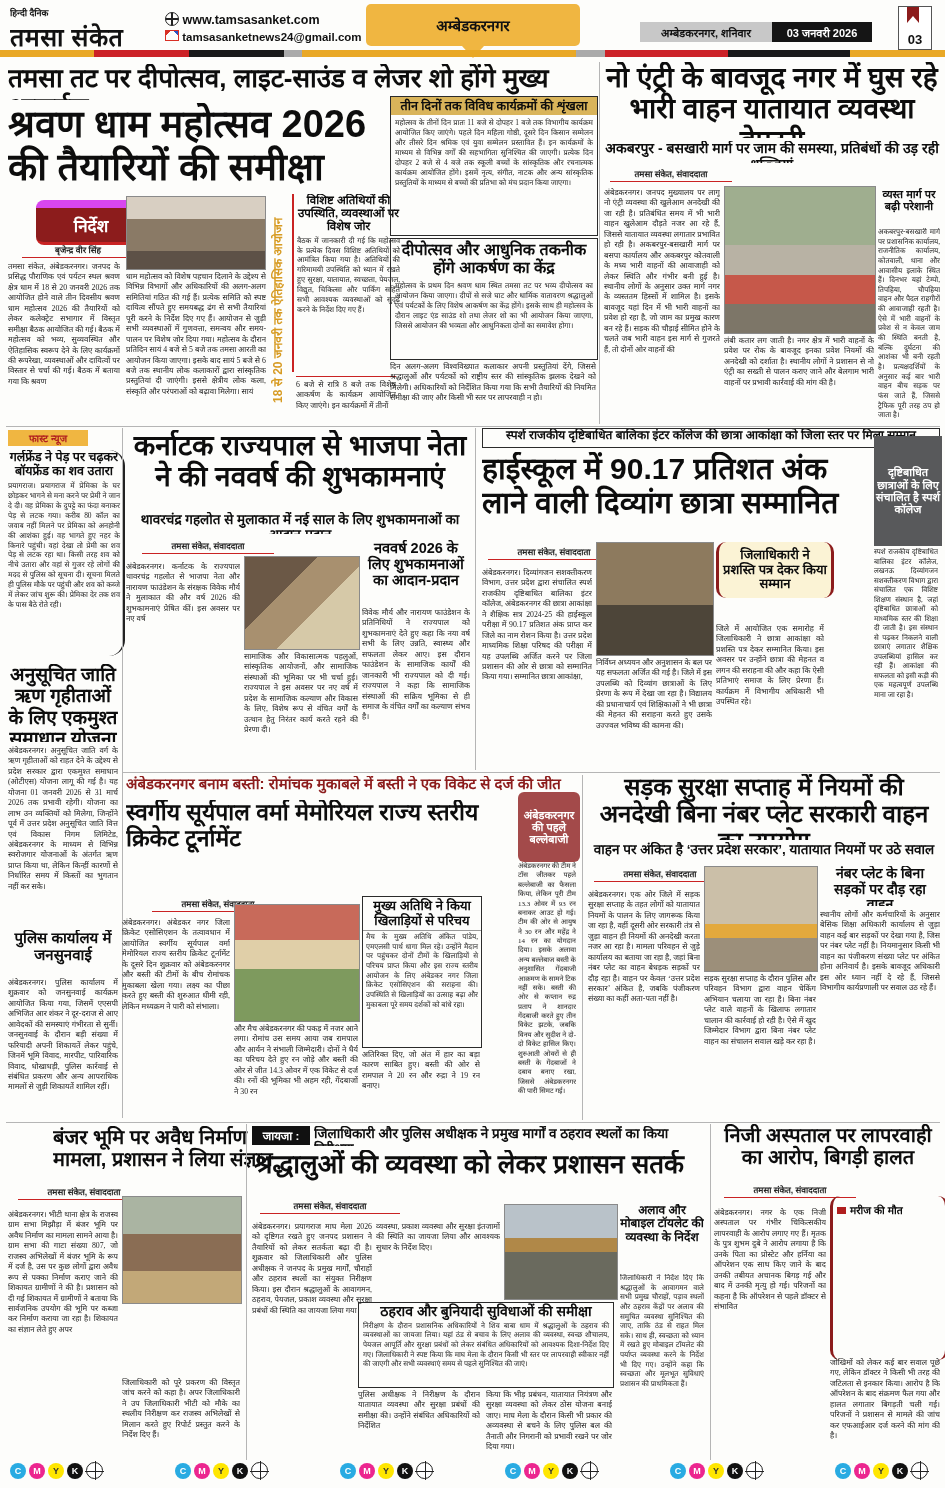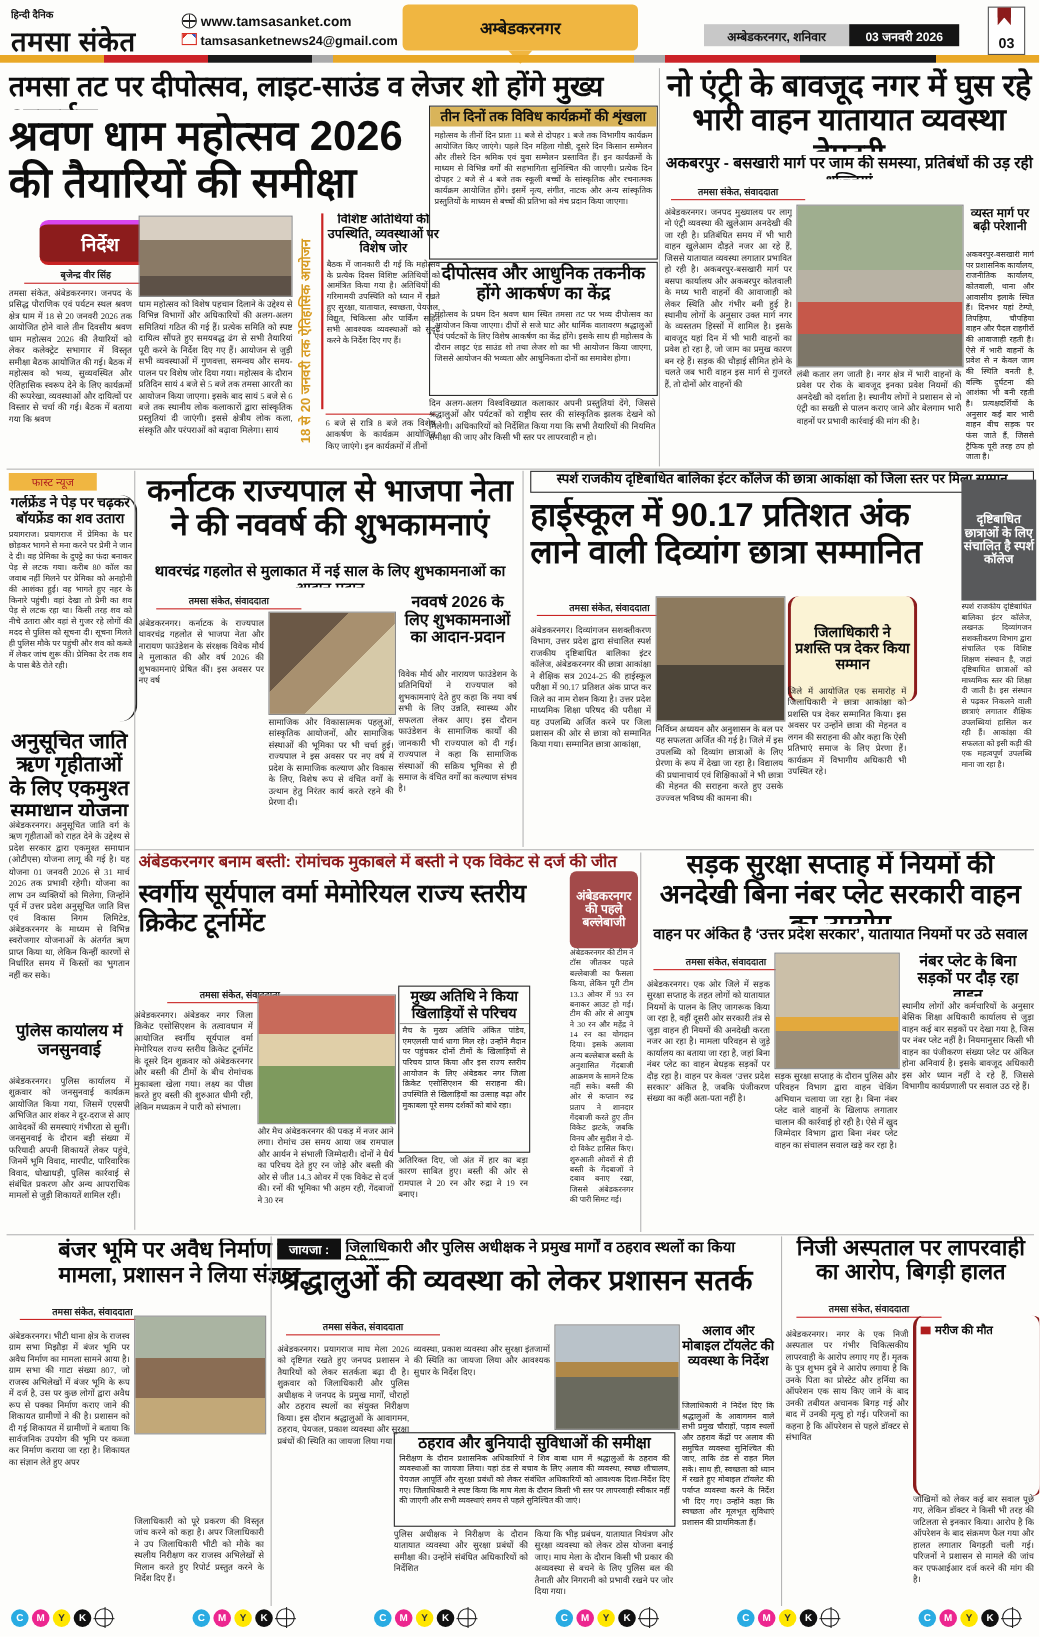--- a/index.html
+++ b/index.html
@@ -56,21 +56,21 @@
   </div>
   <div class="abs" style="left:898px;top:6px;width:32px;height:42px;border:1.5px solid #555;background:#fff;">
     <div style="position:absolute;left:8px;top:-1px;width:0;height:0;border-left:6px solid #8c1c1c;border-right:6px solid #8c1c1c;border-bottom:7px solid transparent;border-top:10px solid #8c1c1c;"></div>
     <div style="position:absolute;bottom:2px;width:100%;text-align:center;font-size:13px;font-weight:bold;">03</div>
   </div>
   <div class="abs" style="left:0;top:50px;width:945px;height:7px;background:linear-gradient(90deg,#e9a826 0 10%,#cc2227 10% 20%,#1a1a1a 20% 30%,#aaa 30% 32%,#e9a826 32% 61%,#aaa 61% 64%,#cc2227 64% 77%,#1a1a1a 77% 90%,#e9a826 90% 100%);"></div>
 
   <div class="abs hl" style="left:8px;top:64px;width:588px;height:36px;font-size:26px;">तमसा तट पर दीपोत्सव, लाइट-साउंड व लेजर शो होंगे मुख्य आकर्षण</div>
   <div class="abs hl" style="left:8px;top:103px;width:382px;height:92px;font-size:38px;">श्रवण धाम महोत्सव 2026 की तैयारियों की समीक्षा</div>
 
-  <div class="abs" style="left:36px;top:200px;width:110px;height:34px;background:#8c1c1c;border-top:4px solid #d946ef;border-bottom:3px solid #c92323;border-radius:8px;display:flex;align-items:center;justify-content:center;">
+  <div class="abs" style="left:36px;top:200px;width:110px;height:34px;background:#8c1c1c;border-top:8px solid #d946ef;border-bottom:3px solid #c92323;border-radius:8px;display:flex;align-items:center;justify-content:center;">
     <span style="color:#fff;font-weight:bold;font-size:17px;">निर्देश</span>
   </div>
   <div class="abs byline" style="left:22px;top:244px;width:112px;">बृजेन्द्र वीर सिंह</div>
   <div class="abs body" style="left:8px;top:262px;width:112px;height:162px;">तमसा संकेत, अंबेडकरनगर। जनपद के प्रसिद्ध पौराणिक एवं पर्यटन स्थल श्रवण क्षेत्र धाम में 18 से 20 जनवरी 2026 तक आयोजित होने वाले तीन दिवसीय श्रवण धाम महोत्सव 2026 की तैयारियों को लेकर कलेक्ट्रेट सभागार में विस्तृत समीक्षा बैठक आयोजित की गई। बैठक में महोत्सव को भव्य, सुव्यवस्थित और ऐतिहासिक स्वरूप देने के लिए कार्यक्रमों की रूपरेखा, व्यवस्थाओं और दायित्वों पर विस्तार से चर्चा की गई। बैठक में बताया गया कि श्रवण</div>
 
   <div class="abs photo" style="left:126px;top:196px;width:138px;height:72px;background:linear-gradient(180deg,#d8cfc2 0 30%,#8a7a66 30% 75%,#5d5147 75% 100%);"></div>
   <div class="abs body" style="left:126px;top:272px;width:140px;height:152px;">धाम महोत्सव को विशेष पहचान दिलाने के उद्देश्य से विभिन्न विभागों और अधिकारियों की अलग-अलग समितियां गठित की गई हैं। प्रत्येक समिति को स्पष्ट दायित्व सौंपते हुए समयबद्ध ढंग से सभी तैयारियां पूरी करने के निर्देश दिए गए हैं। आयोजन से जुड़ी सभी व्यवस्थाओं में गुणवत्ता, समन्वय और समय-पालन पर विशेष जोर दिया गया। महोत्सव के दौरान प्रतिदिन सायं 4 बजे से 5 बजे तक तमसा आरती का आयोजन किया जाएगा। इसके बाद सायं 5 बजे से 6 बजे तक स्थानीय लोक कलाकारों द्वारा सांस्कृतिक प्रस्तुतियां दी जाएंगी। इससे क्षेत्रीय लोक कला, संस्कृति और परंपराओं को बढ़ावा मिलेगा। सायं</div>
 
   <div class="abs vtext" style="left:269px;top:196px;width:18px;height:228px;font-weight:bold;font-size:12px;color:#d79b22;">18 से 20 जनवरी तक ऐतिहासिक आयोजन</div>
 
@@ -97,21 +97,21 @@
   <div class="abs byline" style="left:610px;top:168px;width:122px;">तमसा संकेत, संवाददाता</div>
   <div class="abs body" style="left:604px;top:188px;width:116px;height:236px;">अंबेडकरनगर। जनपद मुख्यालय पर लागू नो एंट्री व्यवस्था की खुलेआम अनदेखी की जा रही है। प्रतिबंधित समय में भी भारी वाहन खुलेआम दौड़ते नजर आ रहे हैं, जिससे यातायात व्यवस्था लगातार प्रभावित हो रही है। अकबरपुर-बसखारी मार्ग पर बसपा कार्यालय और अकबरपुर कोतवाली के मध्य भारी वाहनों की आवाजाही को लेकर स्थिति और गंभीर बनी हुई है। स्थानीय लोगों के अनुसार उक्त मार्ग नगर के व्यस्ततम हिस्सों में शामिल है। इसके बावजूद यहां दिन में भी भारी वाहनों का प्रवेश हो रहा है, जो जाम का प्रमुख कारण बन रहे हैं। सड़क की चौड़ाई सीमित होने के चलते जब भारी वाहन इस मार्ग से गुजरते हैं, तो दोनों ओर वाहनों की</div>
   <div class="abs photo" style="left:724px;top:186px;width:150px;height:146px;background:linear-gradient(180deg,#9fae8f 0 40%,#b8b2a4 40% 60%,#c6584a 60% 80%,#7d7668 80% 100%);"></div>
   <div class="abs body" style="left:724px;top:336px;width:150px;height:88px;">लंबी कतार लग जाती है। नगर क्षेत्र में भारी वाहनों के प्रवेश पर रोक के बावजूद इनका प्रवेश नियमों की अनदेखी को दर्शाता है। स्थानीय लोगों ने प्रशासन से नो एंट्री का सख्ती से पालन कराए जाने और बेलगाम भारी वाहनों पर प्रभावी कार्रवाई की मांग की है।</div>
   <div class="abs hl" style="left:878px;top:188px;width:62px;height:36px;font-size:11px;text-align:center;">व्यस्त मार्ग पर बढ़ी परेशानी</div>
   <div class="abs body" style="left:878px;top:228px;width:62px;height:196px;font-size:7.2px;">अकबरपुर-बसखारी मार्ग पर प्रशासनिक कार्यालय, राजनीतिक कार्यालय, कोतवाली, थाना और आवासीय इलाके स्थित हैं। दिनभर यहां टेम्पो, तिपहिया, चौपहिया वाहन और पैदल राहगीरों की आवाजाही रहती है। ऐसे में भारी वाहनों के प्रवेश से न केवल जाम की स्थिति बनती है, बल्कि दुर्घटना की आशंका भी बनी रहती है। प्रत्यक्षदर्शियों के अनुसार कई बार भारी वाहन बीच सड़क पर फंस जाते हैं, जिससे ट्रैफिक पूरी तरह ठप हो जाता है।</div>
 
   <div class="hline" style="left:6px;top:426px;width:934px;"></div>
 
   <div class="abs" style="left:8px;top:430px;width:80px;height:16px;background:#f0b641;display:flex;align-items:center;justify-content:center;">
-    <span style="font-size:10px;font-weight:normal;color:#b01e1e;">फास्ट न्यूज</span>
+    <span style="font-size:10px;font-weight:bold;color:#b01e1e;">फास्ट न्यूज</span>
   </div>
   <div class="abs" style="left:8px;top:450px;width:112px;height:206px;border-right:2px solid #222;border-radius:0 16px 16px 0;padding-right:3px;">
     <div class="hl" style="font-size:12.5px;text-align:center;margin-bottom:3px;">गर्लफ्रेंड ने पेड़ पर चढ़कर बॉयफ्रेंड का शव उतारा</div>
     <div class="body" style="font-size:7.4px;">प्रयागराज। प्रयागराज में प्रेमिका के घर छोड़कर भागने से मना करने पर प्रेमी ने जान दे दी। वह प्रेमिका के दुपट्टे का फंदा बनाकर पेड़ से लटक गया। करीब 80 कॉल का जवाब नहीं मिलने पर प्रेमिका को अनहोनी की आशंका हुई। वह भागते हुए नहर के किनारे पहुंची। वहां देखा तो प्रेमी का शव पेड़ से लटक रहा था। किसी तरह शव को नीचे उतारा और वहां से गुजर रहे लोगों की मदद से पुलिस को सूचना दी। सूचना मिलते ही पुलिस मौके पर पहुंची और शव को कब्जे में लेकर जांच शुरू की। प्रेमिका देर तक शव के पास बैठे रोते रही।</div>
   </div>
   <div class="abs hl" style="left:8px;top:664px;width:110px;height:78px;font-size:19px;text-align:center;">अनुसूचित जाति ऋण गृहीताओं के लिए एकमुश्त समाधान योजना लागू</div>
   <div class="abs body" style="left:8px;top:746px;width:110px;height:178px;">अंबेडकरनगर। अनुसूचित जाति वर्ग के ऋण गृहीताओं को राहत देने के उद्देश्य से प्रदेश सरकार द्वारा एकमुश्त समाधान (ओटीएस) योजना लागू की गई है। यह योजना 01 जनवरी 2026 से 31 मार्च 2026 तक प्रभावी रहेगी। योजना का लाभ उन व्यक्तियों को मिलेगा, जिन्होंने पूर्व में उत्तर प्रदेश अनुसूचित जाति वित्त एवं विकास निगम लिमिटेड, अंबेडकरनगर के माध्यम से विभिन्न स्वरोजगार योजनाओं के अंतर्गत ऋण प्राप्त किया था, लेकिन किन्हीं कारणों से निर्धारित समय में किस्तों का भुगतान नहीं कर सके।</div>
   <div class="abs hl" style="left:8px;top:930px;width:110px;height:44px;font-size:15px;text-align:center;">पुलिस कार्यालय में जनसुनवाई</div>
   <div class="abs body" style="left:8px;top:978px;width:110px;height:140px;">अंबेडकरनगर। पुलिस कार्यालय में शुक्रवार को जनसुनवाई कार्यक्रम आयोजित किया गया, जिसमें एएसपी अभिजित आर शंकर ने दूर-दराज से आए आवेदकों की समस्याएं गंभीरता से सुनीं। जनसुनवाई के दौरान बड़ी संख्या में फरियादी अपनी शिकायतें लेकर पहुंचे, जिनमें भूमि विवाद, मारपीट, पारिवारिक विवाद, धोखाधड़ी, पुलिस कार्रवाई से संबंधित प्रकरण और अन्य आपराधिक मामलों से जुड़ी शिकायतें शामिल रहीं।</div>
 
@@ -127,21 +127,21 @@
   <div class="abs body" style="left:362px;top:608px;width:108px;height:162px;">विवेक मौर्य और नारायण फाउंडेशन के प्रतिनिधियों ने राज्यपाल को शुभकामनाएं देते हुए कहा कि नया वर्ष सभी के लिए उन्नति, स्वास्थ्य और सफलता लेकर आए। इस दौरान फाउंडेशन के सामाजिक कार्यों की जानकारी भी राज्यपाल को दी गई। राज्यपाल ने कहा कि सामाजिक संस्थाओं की सक्रिय भूमिका से ही समाज के वंचित वर्गों का कल्याण संभव है।</div>
 
   <div class="vline" style="left:475px;top:428px;height:342px;"></div>
 
   <div class="abs boxed hl" style="left:482px;top:428px;width:456px;height:18px;font-size:12px;text-align:center;">स्पर्श राजकीय दृष्टिबाधित बालिका इंटर कॉलेज की छात्रा आकांक्षा को जिला स्तर पर मिला सम्मान</div>
   <div class="abs hl" style="left:482px;top:452px;width:396px;height:88px;font-size:30px;">हाईस्कूल में 90.17 प्रतिशत अंक लाने वाली दिव्यांग छात्रा सम्मानित</div>
   <div class="abs byline" style="left:488px;top:546px;width:132px;">तमसा संकेत, संवाददाता</div>
   <div class="abs body" style="left:482px;top:568px;width:110px;height:202px;">अंबेडकरनगर। दिव्यांगजन सशक्तीकरण विभाग, उत्तर प्रदेश द्वारा संचालित स्पर्श राजकीय दृष्टिबाधित बालिका इंटर कॉलेज, अंबेडकरनगर की छात्रा आकांक्षा ने शैक्षिक सत्र 2024-25 की हाईस्कूल परीक्षा में 90.17 प्रतिशत अंक प्राप्त कर जिले का नाम रोशन किया है। उत्तर प्रदेश माध्यमिक शिक्षा परिषद की परीक्षा में यह उपलब्धि अर्जित करने पर जिला प्रशासन की ओर से छात्रा को सम्मानित किया गया। सम्मानित छात्रा आकांक्षा,</div>
   <div class="abs photo" style="left:596px;top:542px;width:116px;height:112px;background:linear-gradient(180deg,#8d7a5e 0 55%,#4d4539 55% 100%);"></div>
   <div class="abs body" style="left:596px;top:658px;width:116px;height:112px;">निर्विघ्न अध्ययन और अनुशासन के बल पर यह सफलता अर्जित की गई है। जिले में इस उपलब्धि को दिव्यांग छात्राओं के लिए प्रेरणा के रूप में देखा जा रहा है। विद्यालय की प्रधानाचार्य एवं शिक्षिकाओं ने भी छात्रा की मेहनत की सराहना करते हुए उसके उज्ज्वल भविष्य की कामना की।</div>
-  <div class="abs bracket cream" style="left:716px;top:542px;width:104px;height:96px;display:flex;align-items:center;justify-content:center;padding:0 4px;">
+  <div class="abs bracket cream" style="left:716px;top:542px;width:104px;height:56px;display:flex;align-items:center;justify-content:center;padding:0 4px;">
     <span class="hl" style="font-size:13px;text-align:center;">जिलाधिकारी ने प्रशस्ति पत्र देकर किया सम्मान</span>
   </div>
   <div class="abs body" style="left:716px;top:624px;width:108px;height:146px;">जिले में आयोजित एक समारोह में जिलाधिकारी ने छात्रा आकांक्षा को प्रशस्ति पत्र देकर सम्मानित किया। इस अवसर पर उन्होंने छात्रा की मेहनत व लगन की सराहना की और कहा कि ऐसी प्रतिभाएं समाज के लिए प्रेरणा हैं। कार्यक्रम में विभागीय अधिकारी भी उपस्थित रहे।</div>
   <div class="abs" style="left:874px;top:436px;width:64px;height:106px;background:#58595b;display:flex;align-items:center;justify-content:center;padding:2px;">
     <span class="hl" style="color:#fff;font-size:11px;text-align:center;">दृष्टिबाधित छात्राओं के लिए संचालित है स्पर्श कॉलेज</span>
   </div>
   <div class="abs body" style="left:874px;top:548px;width:64px;height:222px;font-size:7.1px;">स्पर्श राजकीय दृष्टिबाधित बालिका इंटर कॉलेज, लखनऊ दिव्यांगजन सशक्तीकरण विभाग द्वारा संचालित एक विशिष्ट शिक्षण संस्थान है, जहां दृष्टिबाधित छात्राओं को माध्यमिक स्तर की शिक्षा दी जाती है। इस संस्थान से पढ़कर निकलने वाली छात्राएं लगातार शैक्षिक उपलब्धियां हासिल कर रही हैं। आकांक्षा की सफलता को इसी कड़ी की एक महत्वपूर्ण उपलब्धि माना जा रहा है।</div>
 
   <div class="hline" style="left:122px;top:772px;width:818px;"></div>
 

